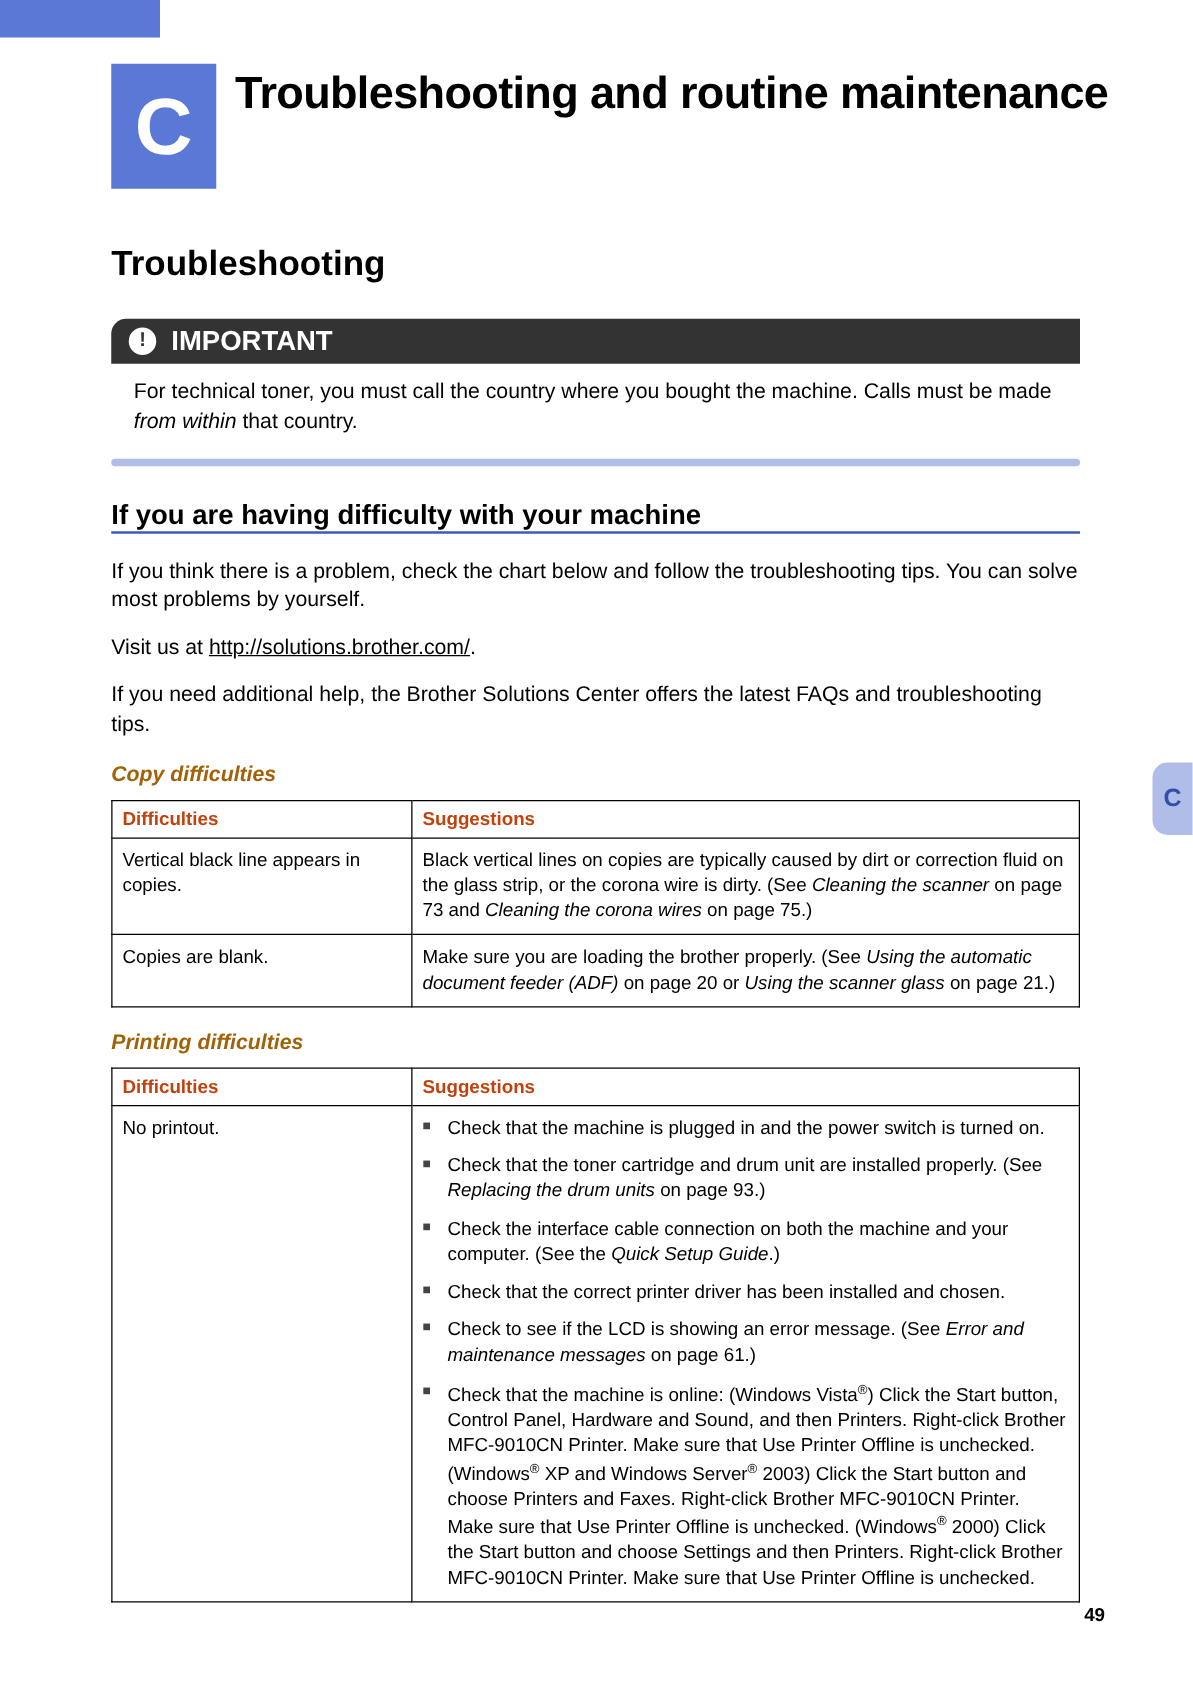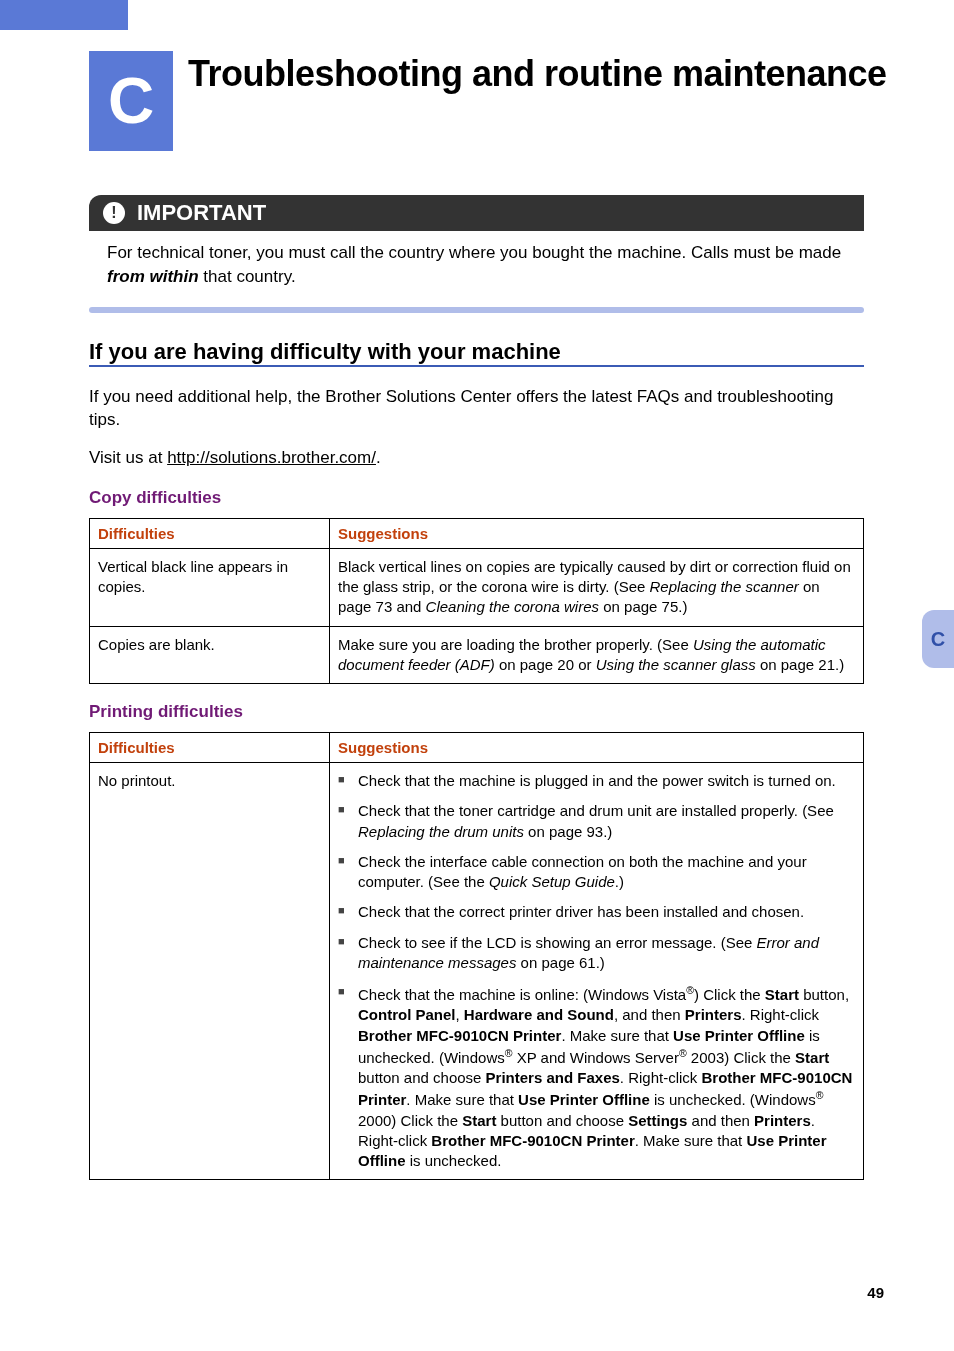--- a/index.html
+++ b/index.html
@@ -29,21 +29,21 @@
     display: inline-flex; align-items: center; justify-content: center; font-size: 16px; font-weight: bold;
   }
   .important-body { padding: 10px 18px 4px 18px; font-size: 17px; line-height: 1.4; }
   .important-rule { height: 6px; background: #b0bde9; margin: 14px 0 26px 0; border-radius: 3px; }
   .h2-difficulty {
     font-size: 22px; font-weight: bold; padding-bottom: 0;
     border-bottom: 2px solid #3b5bb5; margin-bottom: 18px;
   }
   .para { font-size: 17px; line-height: 1.4; margin-bottom: 14px; }
   .url { text-decoration: underline; }
-  .table-title { font-size: 17px; font-weight: bold; color: #701a75; margin: 18px 0 10px 0; }
+  .table-title { font-size: 17px; font-weight: bold; color: #a16207; margin: 18px 0 10px 0; font-style: italic; }
   table.diff {
     width: 100%; border-collapse: collapse; font-size: 15px;
   }
   table.diff th {
     text-align: left; color: #c2410c; font-weight: bold;
     border: 1px solid #000; padding: 6px 8px; background: #fff;
   }
   table.diff td {
     border: 1px solid #000; padding: 8px 8px; vertical-align: top; line-height: 1.35;
   }
@@ -52,63 +52,65 @@
   ul.sq li { padding-left: 20px; position: relative; margin-bottom: 10px; }
   ul.sq li:last-child { margin-bottom: 0; }
   ul.sq li::before { content: "■"; position: absolute; left: 0; top: 1px; font-size: 11px; color: #444; }
   .side-tab {
     position: absolute; top: 610px; right: 0; width: 32px; height: 58px;
     background: #b0bde9; border-radius: 12px 0 0 12px; color: #3050a8;
     display: flex; align-items: center; justify-content: center; font-weight: bold; font-size: 20px;
   }
   .page-num { position: absolute; bottom: 50px; right: 70px; font-weight: bold; font-size: 15px; }
   i, .it { font-style: italic; }
-  b, .b { font-weight: bold; text-align: center; }
+  b, .b { font-weight: normal; text-align: center; }
   sup { font-size: 0.7em; vertical-align: super; }
 </style>
 </head>
 <body>
 
 <div class="blue-stub"></div>
 
 <div class="title-block">
   <div class="letter-box">C</div>
   <div class="main-title">Troubleshooting and routine maintenance</div>
 </div>
 
 <div class="content">
 
+  <div class="h-troubleshooting">Troubleshooting</div>
 
   <div class="important-bar">
     <span class="important-icon">!</span>
     <span>IMPORTANT</span>
   </div>
   <div class="important-body">
     <span>For technical toner, you must call the country where you bought the machine. Calls must be made </span><b><i>from within</i></b><span> that country.</span>
   </div>
   <div class="important-rule"></div>
 
   <div class="h2-difficulty">If you are having difficulty with your machine</div>
 
-  <p class="para">If you need additional help, the Brother Solutions Center offers the latest FAQs and troubleshooting tips.</p>
+  <p class="para">If you think there is a problem, check the chart below and follow the troubleshooting tips. You can solve most problems by yourself.</p>
   <p class="para">
     <span>Visit us at </span><span class="url">http://solutions.brother.com/</span><span>.</span>
   </p>
+  <p class="para">If you need additional help, the Brother Solutions Center offers the latest FAQs and troubleshooting tips.</p>
 
   <div class="table-title">Copy difficulties</div>
   <table class="diff">
     <tbody>
         <tr>
       <th class="col1">Difficulties</th>
       <th>Suggestions</th>
     </tr>
     <tr>
       <td class="col1">Vertical black line appears in copies.</td>
       <td>
-        <span>Black vertical lines on copies are typically caused by dirt or correction fluid on the glass strip, or the corona wire is dirty. (See </span><i>Replacing the scanner</i><span> on page 73 and </span><i>Cleaning the corona wires</i><span> on page 75.)</span>
+        <span>Black vertical lines on copies are typically caused by dirt or correction fluid on the glass strip, or the corona wire is dirty. (See </span><i>Cleaning the scanner</i><span> on page 73 and </span><i>Cleaning the corona wires</i><span> on page 75.)</span>
       </td>
     </tr>
     <tr>
       <td class="col1">Copies are blank.</td>
       <td>
         <span>Make sure you are loading the brother properly. (See </span><i>Using the automatic document feeder (ADF)</i><span> on page 20 or </span><i>Using the scanner glass</i><span> on page 21.)</span>
       </td>
     </tr>
   </tbody>
     </table>

